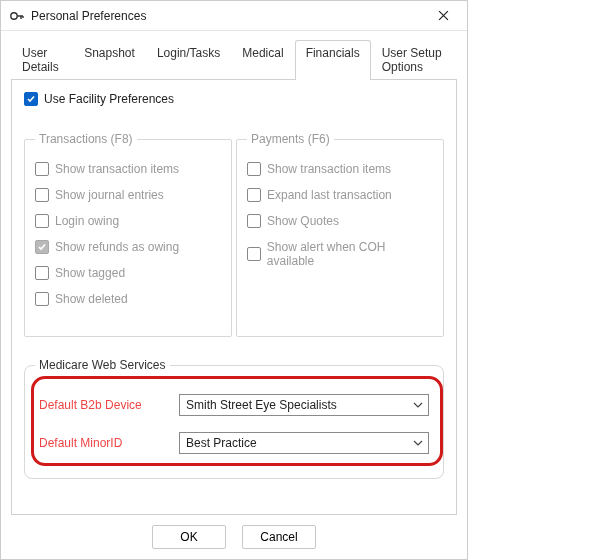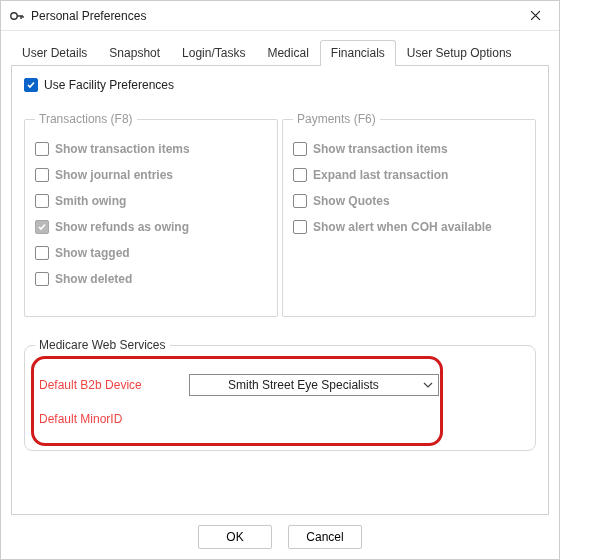--- a/index.html
+++ b/index.html
@@ -4,21 +4,21 @@
 <style>
   * { box-sizing: border-box; }
   html, body {
     margin: 0; padding: 0;
     font-family: "Segoe UI", Arial, sans-serif;
     font-size: 12px;
     color: #222;
     background: #fff;
   }
   .window {
-    width: 560px; height: 560px;
+    width: 468px; height: 560px;
     border: 1px solid #ccc;
     display: flex; flex-direction: column;
     position: relative;
   }
   .titlebar {
     height: 30px;
     display: flex; align-items: center;
     padding: 0 6px 0 8px;
     border-bottom: 1px solid #e5e5e5;
   }
@@ -98,29 +98,29 @@
     padding: 10px 10px 6px 10px;
     margin: 0;
   }
   fieldset > legend {
     padding: 0 4px;
     color: #9a9a9a;
     font-size: 12px;
   }
   .dual {
     display: flex; gap: 4px;
-    margin-top: 20px;
+    margin-top: 26px;
   }
   .dual fieldset { flex: 1; height: 205px; }
   .option {
     display: flex; align-items: center;
     margin: 6px 0 12px 0;
   }
   .option .label { color: #444; }
-  .option.disabled .label { color: #9a9a9a; font-weight: bold; }
+  .option.disabled .label { color: #9a9a9a; }
   .mws-wrap { margin-top: 28px; }
   .mws {
     border: 1px solid #d8d8d8;
     border-radius: 8px;
     position: relative;
     padding: 20px 14px 18px 14px;
   }
   .mws > .legend {
     position: absolute;
     top: -8px; left: 10px;
@@ -143,21 +143,21 @@
   .combo {
     flex: 0 0 250px;
     height: 22px;
     border: 1px solid #8a8a8a;
     background: #fff;
     display: flex; align-items: center;
     padding: 0 4px 0 6px;
     cursor: pointer;
     position: relative;
   }
-  .combo .value { flex: 1; white-space: nowrap; overflow: hidden; margin-left: 32px; }
+  .combo .value { flex: 1; white-space: nowrap; overflow: hidden; }
   .combo .chev { width: 12px; display: flex; justify-content: center; }
   .footer {
     height: 44px;
     display: flex; align-items: center; justify-content: center;
     gap: 16px;
     padding: 0 12px;
   }
   .btn {
     min-width: 74px; height: 24px;
     border: 1px solid #c8c8c8;
@@ -218,21 +218,21 @@
               <div class="option disabled">
                 <span class="cb"></span>
                 <span class="label">Show transaction items</span>
               </div>
               <div class="option disabled">
                 <span class="cb"></span>
                 <span class="label">Show journal entries</span>
               </div>
               <div class="option disabled">
                 <span class="cb"></span>
-                <span class="label">Smith owing</span>
+                <span class="label">Login owing</span>
               </div>
               <div class="option disabled">
                 <span class="cb checked disabled">
                   <svg viewBox="0 0 10 10">
                     <path d="M2 5 L4 7 L8 2.5" stroke="#fff" stroke-width="1.6" fill="none"></path>
                   </svg>
                 </span>
                 <span class="label">Show refunds as owing</span>
               </div>
               <div class="option disabled">
@@ -281,20 +281,28 @@
               <span class="chev">
                 <svg width="10" height="6" viewBox="0 0 10 6">
                     <path d="M1 1 L5 5 L9 1" stroke="#444" stroke-width="1.2" fill="none"></path>
                   </svg>
               </span>
             </div>
           </div>
 
           <div class="form-row" style="margin-bottom:6px">
             <label>Default MinorID</label>
+            <div class="combo">
+              <span class="value">Best Practice</span>
+              <span class="chev">
+                <svg width="10" height="6" viewBox="0 0 10 6">
+                    <path d="M1 1 L5 5 L9 1" stroke="#444" stroke-width="1.2" fill="none"></path>
+                  </svg>
+              </span>
+            </div>
           </div>
         </div>
       </div>
 
     </div>
 
   </div>
 
   <div class="footer">
     <button class="btn">OK</button>

